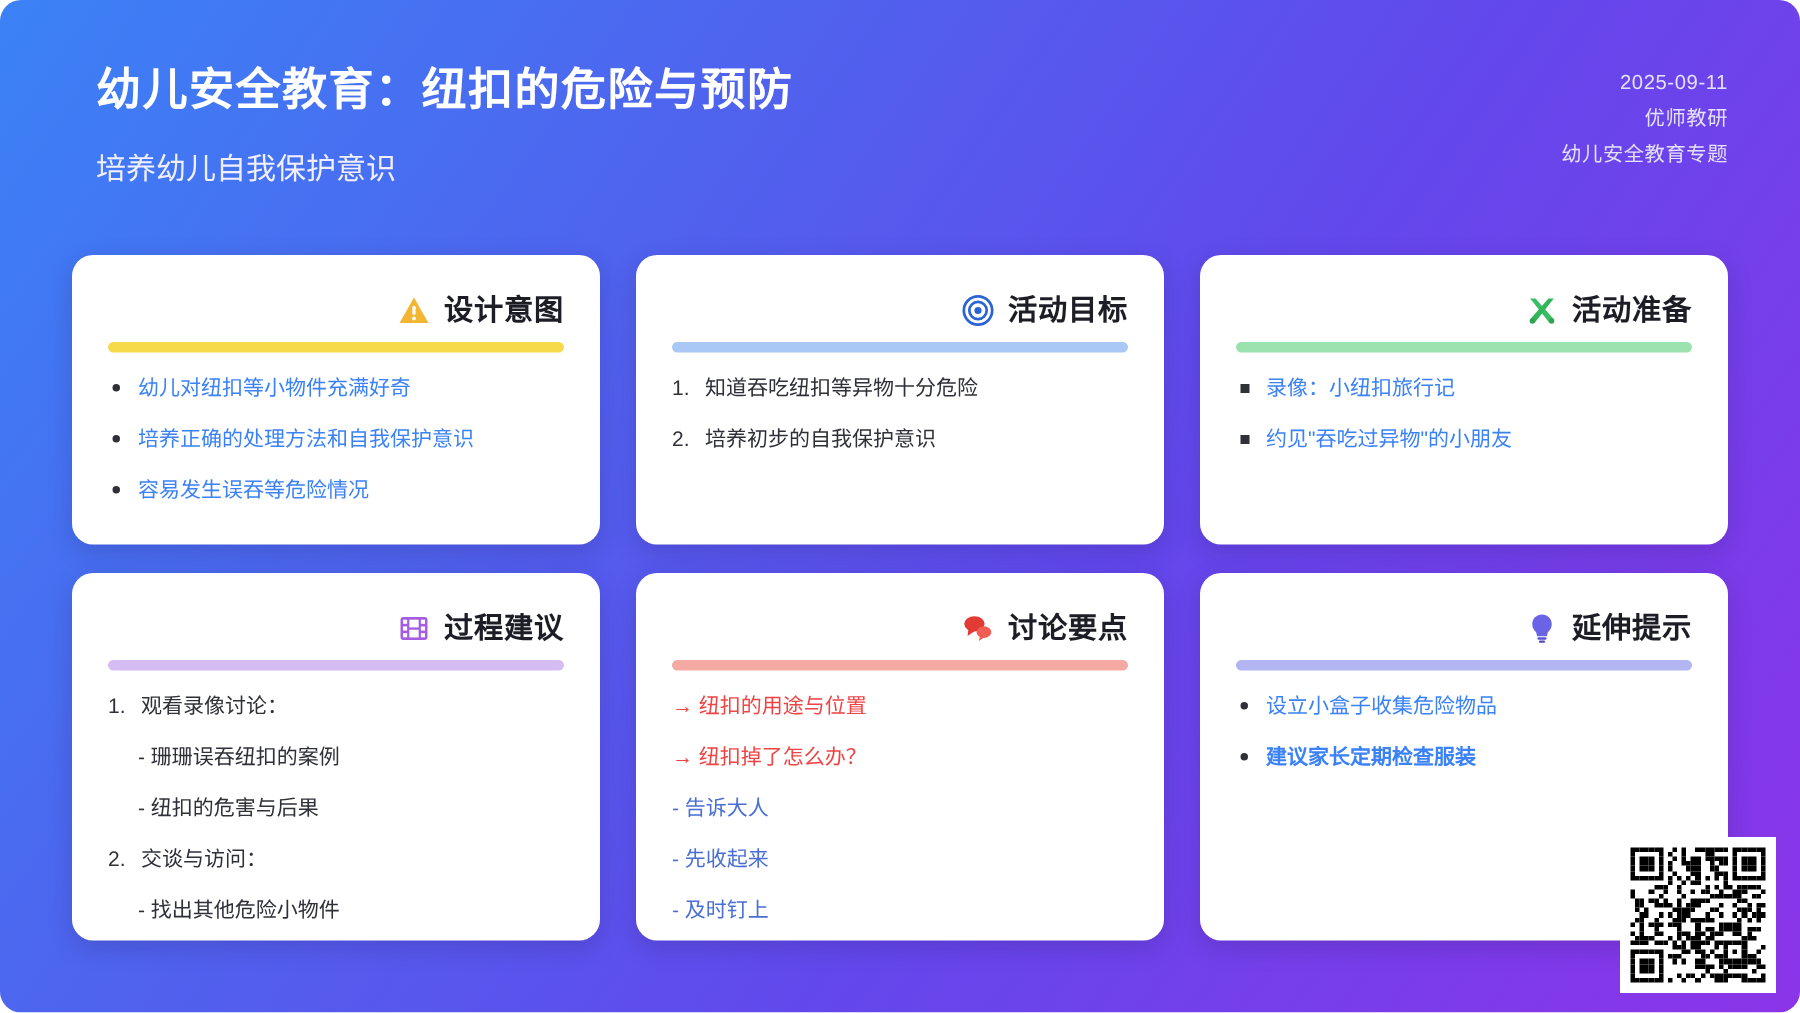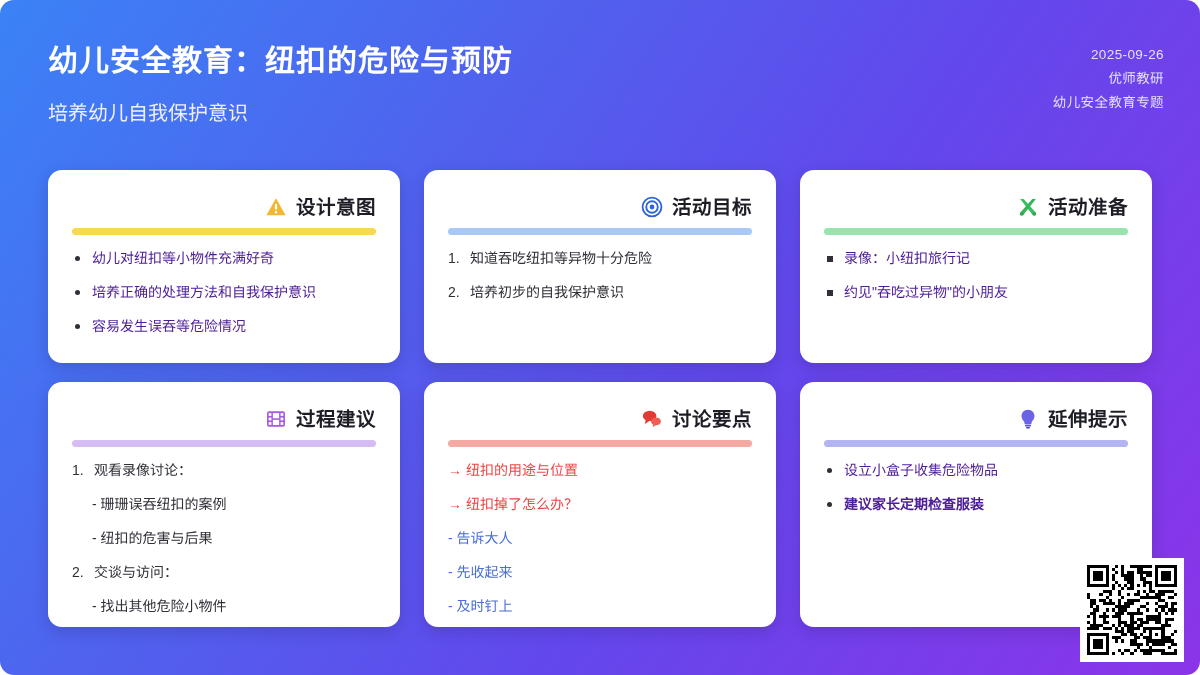--- a/index.html
+++ b/index.html
@@ -16,23 +16,23 @@
     width: 1200px;
     height: 675px;
     background: linear-gradient(125deg, #3B82F6 0%, #4F63EE 32%, #6248EC 60%, #8B34E8 100%);
     border-radius: 14px;
     overflow: hidden;
   }
 
   
   .header {
     position: absolute;
-    left: 0; right: 0; top: 0;
+    left: 16px; right: 0; top: 0;
     height: 150px;
-    padding: 40px 36px 0 48px;
+    padding: 40px 48px 0 48px;
     display: flex;
     justify-content: space-between;
     align-items: flex-start;
   }
   .header-left { display: flex; flex-direction: column; }
   .slide-title {
     font-size: 30px;
     font-weight: bold;
     color: #ffffff;
     letter-spacing: 1px;
@@ -116,21 +116,21 @@
   
   ul.bullet-disc, ul.bullet-square, ol.num {
     list-style: none;
   }
   ul.bullet-disc li, ul.bullet-square li {
     position: relative;
     padding-left: 20px;
     line-height: 19px;
     margin-bottom: 15px;
     font-size: 14px;
-    color: #4c1d95;
+    color: #3b82f6;
   }
   ul.bullet-disc li::before {
     content: "";
     position: absolute;
     left: 3px; top: 7px;
     width: 5px; height: 5px;
     border-radius: 50%;
     background: #2f3038;
   }
   ul.bullet-square li::before {
@@ -187,21 +187,21 @@
 <body>
 
 <div id="slide">
 
   <div class="header">
     <div class="header-left">
       <div class="slide-title">幼儿安全教育：纽扣的危险与预防</div>
       <div class="slide-subtitle">培养幼儿自我保护意识</div>
     </div>
     <div class="header-right">
-      <div class="meta-line">2025-09-26</div>
+      <div class="meta-line">2025-09-11</div>
       <div class="meta-line">优师教研</div>
       <div class="meta-line">幼儿安全教育专题</div>
     </div>
   </div>
 
   <div class="grid" id="card-grid">
       <div class="card">
         <div class="card-head">
           <span class="card-icon">
             <svg width="22" height="22" viewBox="0 0 24 24">

